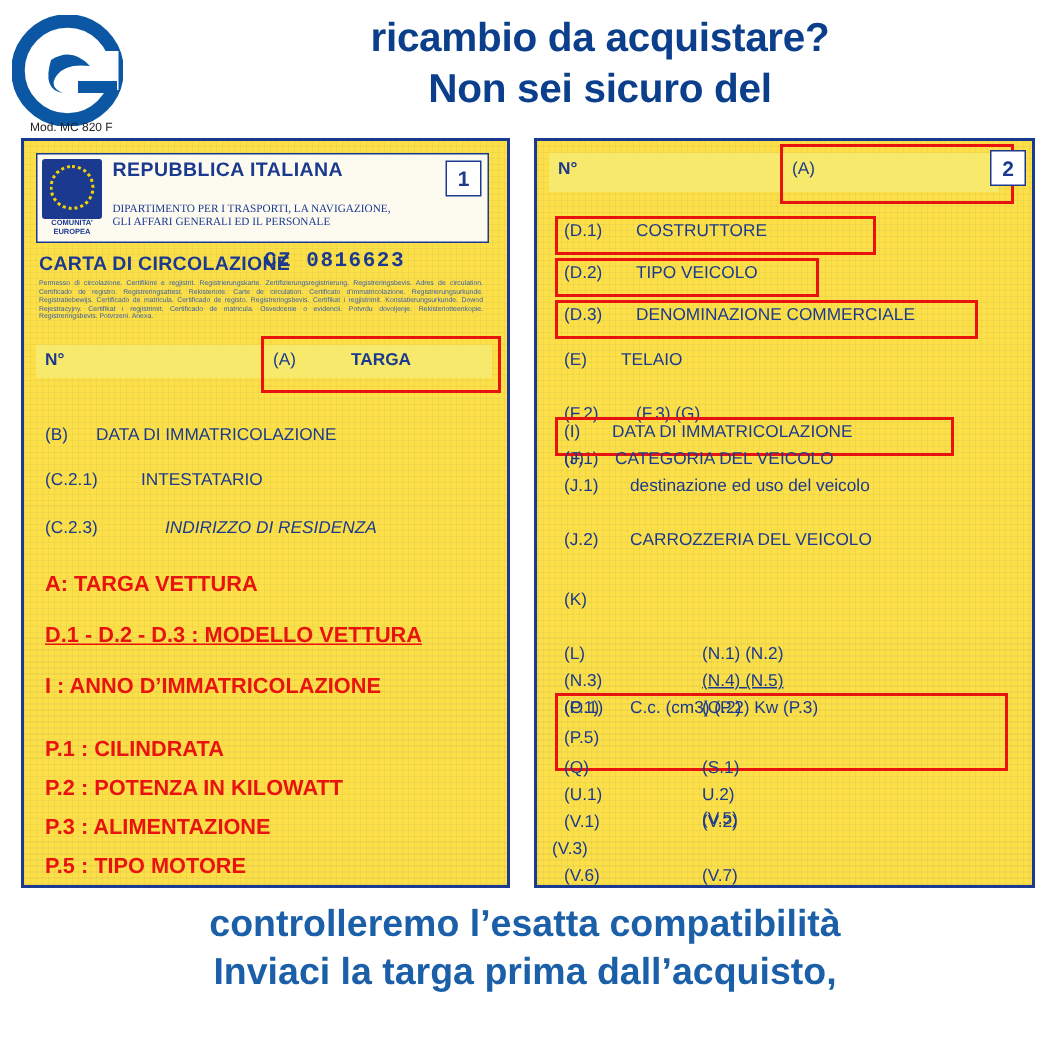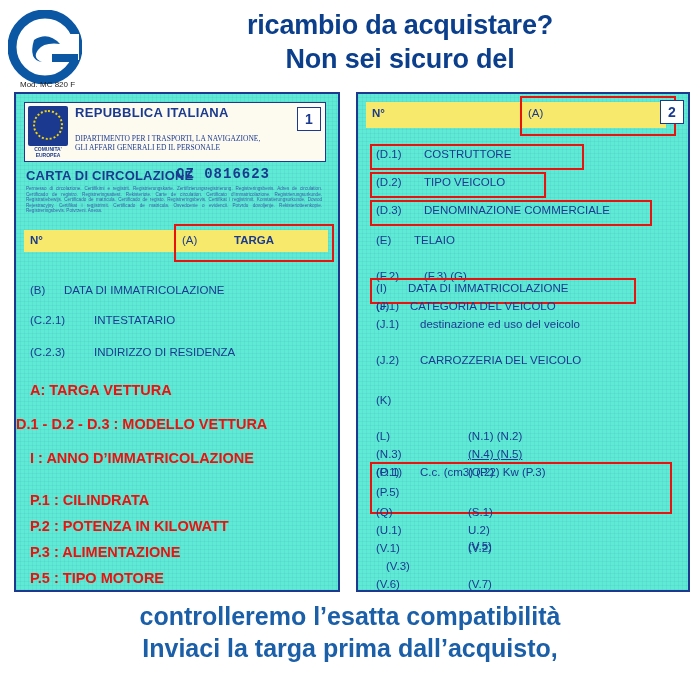--- a/index.html
+++ b/index.html
@@ -24,21 +24,21 @@
 
   
   .footer{
     position:absolute;left:0;top:600px;width:700px;
     text-align:center;color:#1a5fa8;font-weight:bold;
     font-size:25px;line-height:32px;
   }
 
   
   .card{
-    position:absolute;background:#5eead4;
+    position:absolute;background:#fde047;
     border:2px solid #1b3a8f;
   }
   .card::before{
     content:"";position:absolute;left:0;top:0;right:0;bottom:0;
     background:
       repeating-linear-gradient(90deg, rgba(27,58,143,.05) 0 1px, transparent 1px 4px),
       repeating-linear-gradient(0deg, rgba(27,58,143,.05) 0 1px, transparent 1px 4px);
     pointer-events:none;
   }
   #card-left{left:14px;top:92px;width:322px;height:496px;}
@@ -168,24 +168,24 @@
   <div class="field-row" style="left:166px;top:140px;">(A)</div>
   <div class="field-row" style="left:218px;top:140px;font-weight:bold;">TARGA</div>
 
   <div class="field-row" style="left:14px;top:190px;">(B)</div>
   <div class="field-row" style="left:48px;top:190px;">DATA DI IMMATRICOLAZIONE</div>
 
   <div class="field-row" style="left:14px;top:220px;">(C.2.1)</div>
   <div class="field-row" style="left:78px;top:220px;">INTESTATARIO</div>
 
   <div class="field-row" style="left:14px;top:252px;">(C.2.3)</div>
-  <div class="field-row" style="left:78px;top:252px;">INDIRIZZO DI RESIDENZA</div>
+  <div class="field-row" style="left:94px;top:252px;font-style:italic;">INDIRIZZO DI RESIDENZA</div>
 
   <div class="redtext" style="left:14px;top:288px;">A: TARGA VETTURA</div>
-  <div class="redtext" style="left:0;top:322px;">D.1 - D.2 - D.3 : MODELLO VETTURA</div>
+  <div class="redtext" style="left:14px;top:322px;text-decoration:underline;">D.1 - D.2 - D.3 : MODELLO VETTURA</div>
   <div class="redtext" style="left:14px;top:356px;">I : ANNO D’IMMATRICOLAZIONE</div>
   <div class="redtext" style="left:14px;top:398px;">P.1 : CILINDRATA</div>
   <div class="redtext" style="left:14px;top:424px;">P.2 : POTENZA IN KILOWATT</div>
   <div class="redtext" style="left:14px;top:450px;">P.3 : ALIMENTAZIONE</div>
   <div class="redtext" style="left:14px;top:476px;">P.5 :  TIPO MOTORE</div>
 </div>
 
 <div class="card" id="card-right">
 
   <div class="hl-yellow" style="left:8px;top:8px;width:300px;height:26px;"></div>
@@ -245,21 +245,21 @@
 
   <div class="rfield" style="left:18px;top:412px;">(Q)</div>
   <div class="rfield" style="left:110px;top:412px;">(S.1)</div>
 
   <div class="rfield" style="left:18px;top:430px;">(U.1)</div>
   <div class="rfield" style="left:110px;top:430px;">U.2)</div>
 
   <div class="rfield" style="left:18px;top:448px;">(V.1)</div>
   <div class="rfield" style="left:110px;top:448px;">(V.2)</div>
 
-  <div class="rfield" style="left:28px;top:466px;">(V.3)</div>
+  <div class="rfield" style="left:10px;top:466px;">(V.3)</div>
   <div class="rfield" style="left:110px;top:446px;">(V.5)</div>
 
   <div class="rfield" style="left:18px;top:452px;opacity:0;">(V.6)</div>
 
   <div class="rfield" style="left:18px;top:484px;">(V.6)</div>
   <div class="rfield" style="left:110px;top:484px;">(V.7)</div>
 
 </div>
 
 <div class="footer">

